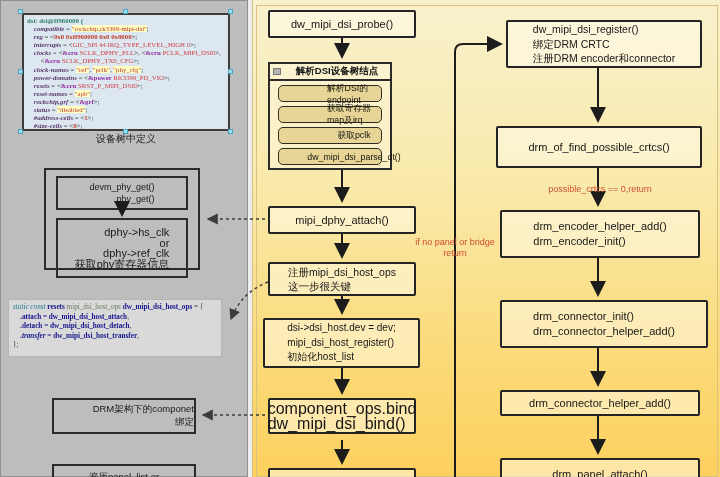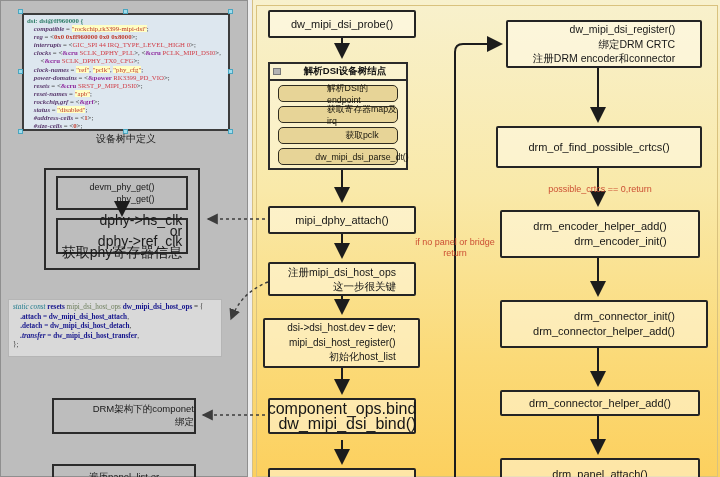--- a/index.html
+++ b/index.html
@@ -37,53 +37,53 @@
   .caption{position:absolute;left:4px;top:132px;width:244px;text-align:center;
            font-size:10px;color:#222;}
 
   .gbox{position:absolute;box-sizing:border-box;border:2px solid #2b2b2b;
         display:flex;flex-direction:column;align-items:center;justify-content:center;
         text-align:right;color:#1a1a1a;background:transparent;}
   .ml{white-space:pre-line;}
 
   #phy-outer{left:44px;top:168px;width:156px;height:102px;}
   #phy-box1{left:56px;top:176px;width:132px;height:34px;font-size:9px;line-height:12px;}
-  #phy-box2{left:56px;top:218px;width:132px;height:36px;font-size:14px;line-height:10.5px;}
+  #phy-box2{left:56px;top:218px;width:132px;height:60px;font-size:11px;line-height:10.5px;}
   #component-box{left:52px;top:398px;width:144px;height:36px;font-size:9.5px;padding-left:36px;}
   #panel-list-box{left:52px;top:464px;width:144px;height:34px;font-size:9.5px;
                   justify-content:flex-start;padding-top:5px;}
 
   
   .canvas{position:absolute;left:252px;top:0;width:468px;height:477px;
           background:linear-gradient(180deg,#f8f1cd 0%,#f9e9a9 40%,#fbda78 75%,#fcd05e 100%);
           border-left:1px solid #d6c083;box-sizing:border-box;}
   .canvas-inner-border{position:absolute;left:256px;top:5px;width:460px;height:470px;
           border:1px solid #d9c27e;pointer-events:none;}
 
   .fbox{position:absolute;box-sizing:border-box;border:2px solid #242424;border-radius:2px;
         background:rgba(255,252,238,0.5);display:flex;flex-direction:column;
-        align-items:center;justify-content:center;text-align:right;color:#161616;}
+        align-items:center;justify-content:center;text-align:left;color:#161616;}
 
   #probe-box{left:268px;top:10px;width:148px;height:28px;font-size:11px;}
   #dphy-attach-box{left:268px;top:206px;width:148px;height:28px;font-size:11px;}
   #host-ops-box{left:268px;top:262px;width:148px;height:34px;font-size:10.5px;line-height:14px;}
   #host-reg-box{left:263px;top:318px;width:157px;height:50px;font-size:10px;line-height:14.5px;}
   #bind-box{left:268px;top:398px;width:148px;height:36px;font-size:16px;line-height:15px;}
   #partial-box{left:268px;top:468px;width:148px;height:14px;}
 
   #register-box{left:506px;top:20px;width:196px;height:48px;font-size:10.5px;line-height:14.5px;}
   #find-crtcs-box{left:496px;top:126px;width:206px;height:42px;font-size:11px;}
   #encoder-box{left:500px;top:210px;width:200px;height:48px;font-size:11px;line-height:15px;}
   #connector-init-box{left:500px;top:300px;width:208px;height:48px;font-size:11px;line-height:15px;}
   #connector-helper-box{left:500px;top:390px;width:200px;height:26px;font-size:11px;}
   #panel-attach-box{left:500px;top:458px;width:200px;height:40px;font-size:11px;
                     justify-content:flex-start;padding-top:8px;}
 
   
-  #parse-group{position:absolute;left:268px;top:62px;width:140px;height:108px;
+  #parse-group{position:absolute;left:268px;top:62px;width:124px;height:108px;
                box-sizing:border-box;border:2px solid #2b2b2b;background:rgba(255,252,238,0.35);}
   #parse-header{display:flex;align-items:center;height:15px;border-bottom:2px solid #2b2b2b;
                 padding:0 3px;}
   #parse-header .sq{width:8px;height:7px;background:#b3b3b3;border:1px solid #777;
                     box-sizing:border-box;margin-right:6px;}
   #parse-header .ttl{flex:1;text-align:center;font-size:9.5px;font-weight:bold;color:#111;}
   .step{position:relative;margin:4px 8px 0 8px;height:17px;border:1.5px solid #2f2c20;
         border-radius:5px;background:#e7d497;display:flex;align-items:center;
         justify-content:center;font-size:8.8px;color:#17150d;box-sizing:border-box;padding-left:48px;}
 

